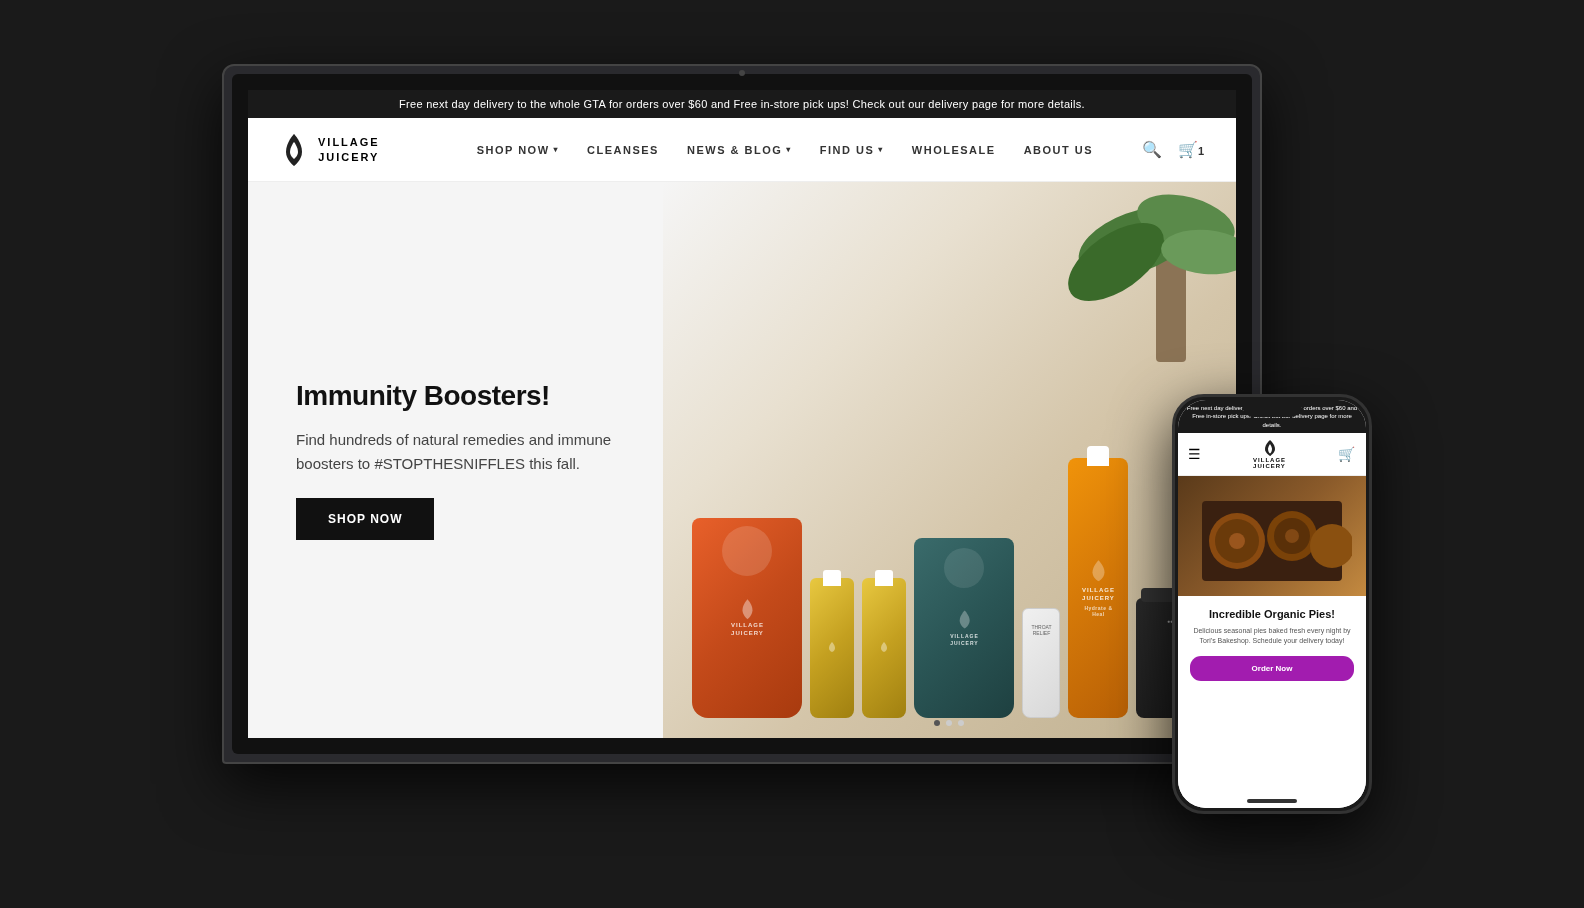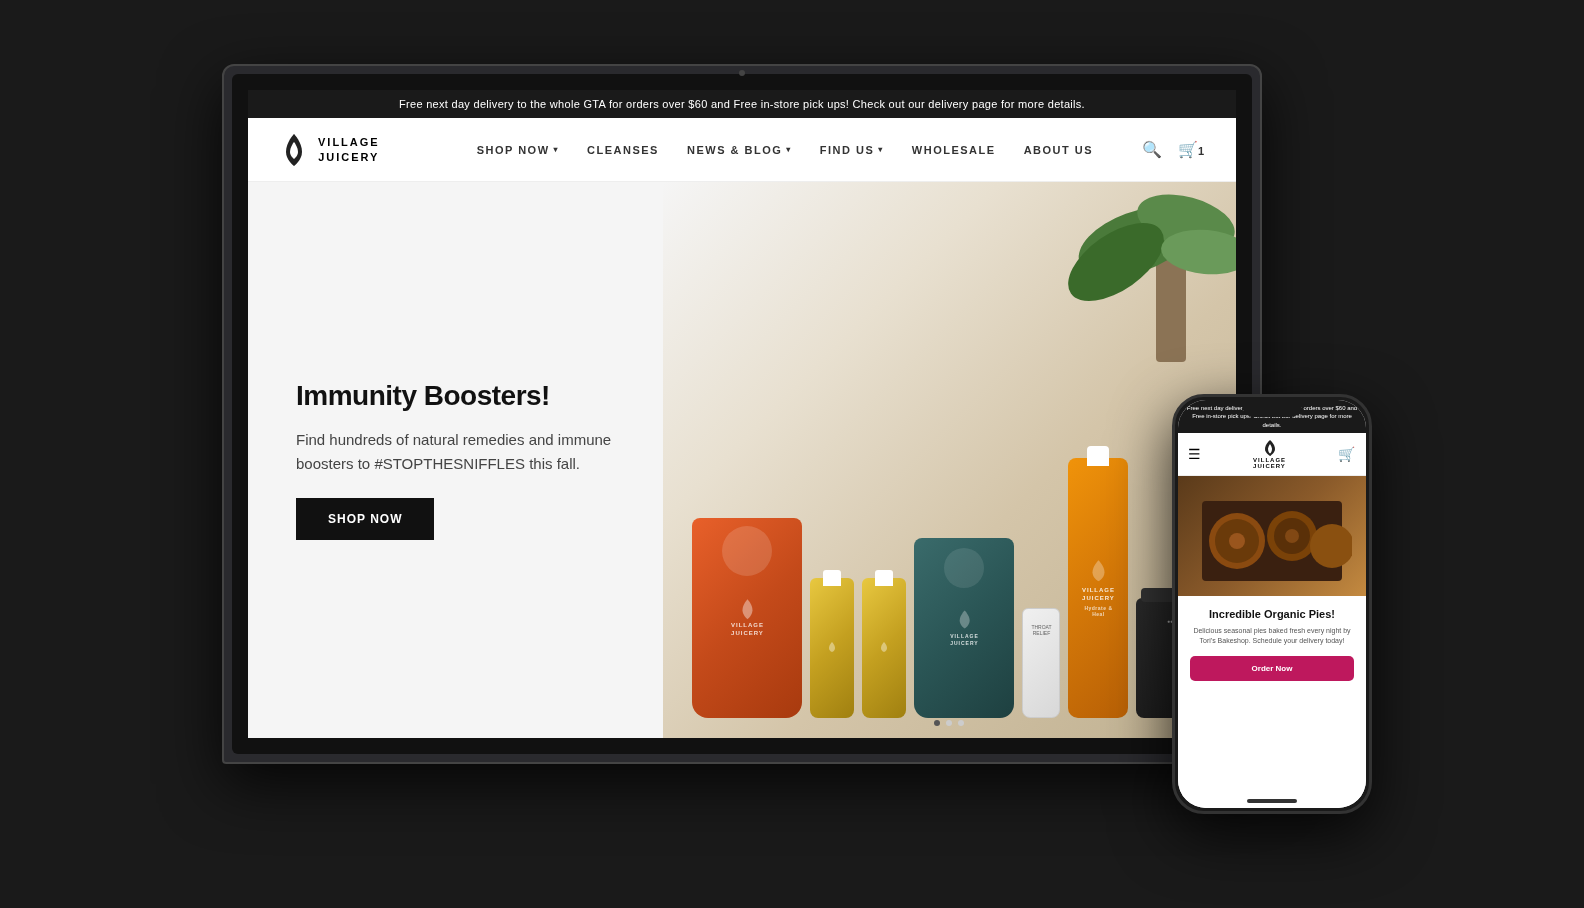--- a/index.html
+++ b/index.html
@@ -523,28 +523,28 @@
 
     .phone-desc {
       font-size: 7px;
       color: #555;
       text-align: center;
       line-height: 1.4;
       margin-bottom: 10px;
     }
 
     .phone-btn {
-      background: #be185d;
+      background: #a21caf;
       color: #fff;
       text-align: center;
       padding: 8px;
       font-size: 8px;
       font-weight: 600;
       cursor: pointer;
-      border-radius: 5px;
+      border-radius: 11px;
     }
 
     .phone-home-indicator {
       position: absolute;
       bottom: 8px;
       left: 50%;
       transform: translateX(-50%);
       width: 50px;
       height: 4px;
       background: #333;

